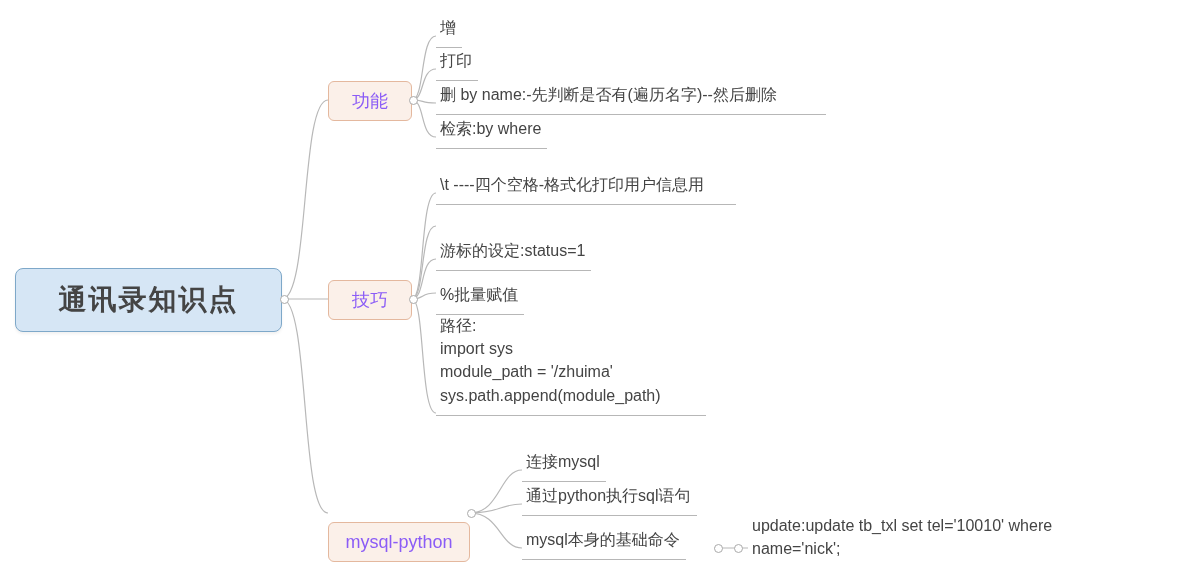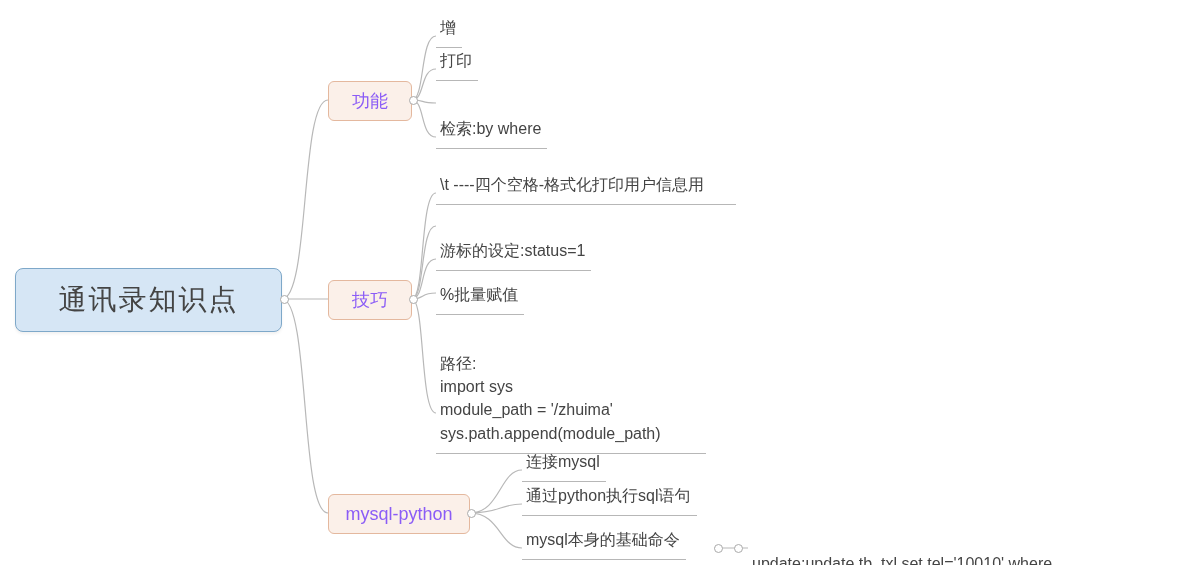--- a/index.html
+++ b/index.html
@@ -4,35 +4,36 @@
 <style>
   html,body{margin:0;padding:0;background:#fff;font-family:"Microsoft YaHei","Helvetica Neue",Arial,sans-serif;font-size:16px;color:#444;}
   .canvas{position:relative;width:1184px;height:565px;overflow:hidden;}
   svg.wires{position:absolute;left:0;top:0;pointer-events:none;}
   .root-node{
     position:absolute;left:15px;top:268px;width:265px;height:62px;
     background:#d6e6f5;border:1px solid #7ea8c9;border-radius:8px;
     display:flex;align-items:center;justify-content:center;
     font-size:28px;letter-spacing:2px;color:#444;
     box-shadow:0 2px 3px rgba(0,0,0,.06);
+    font-weight:bold;
   }
   .branch-node{
     position:absolute;width:82px;height:38px;
     background:#fbf0e9;border:1px solid #e4b89e;border-radius:6px;
     display:flex;align-items:center;justify-content:center;
     font-size:18px;color:#8b5cf6;
   }
-  .branch-node.wide{width:140px;}
+  .branch-node.wide{width:140px;margin-top:28px;}
   .leaf{
     position:absolute;
     font-size:16px;color:#444;white-space:nowrap;
     padding:4px 6px 8px 4px;
     border-bottom:1px solid #b7b7b7;
   }
-  .leaf.multi{white-space:pre-line;line-height:1.45;margin-top:38px;}
+  .leaf.multi{white-space:pre-line;line-height:1.45;}
   .leaf.noborder{border-bottom:none;}
   .dot{position:absolute;width:7px;height:7px;border-radius:50%;background:#fff;border:1px solid #aaa;}
 </style>
 </head>
 <body>
 
 <div class="canvas">
 
   <svg class="wires" width="1184" height="565">
     <g stroke="#b8b8b8" stroke-width="1.2" fill="none">
@@ -64,20 +65,21 @@
     <span>通讯录知识点</span>
   </div>
   <div class="dot" style="left:280px;top:295px"></div>
 
   <div class="branch-node" style="left:328px;top:81px">
     <span>功能</span>
   </div>
   <div class="dot" style="left:409px;top:96px"></div>
   <div class="leaf" style="left:436px;top:14px">增</div>
   <div class="leaf" style="left:436px;top:47px">打印</div>
+  <div class="leaf" style="left:436px;top:81px;width:380px">删 by name:-先判断是否有(遍历名字)--然后删除</div>
   <div class="leaf" style="left:436px;top:115px">检索:by where</div>
 
   <div class="branch-node" style="left:328px;top:280px">
     <span>技巧</span>
   </div>
   <div class="dot" style="left:409px;top:295px"></div>
   <div class="leaf" style="left:436px;top:171px;width:290px">\t ----四个空格-格式化打印用户信息用</div>
   <div class="leaf" style="left:436px;top:237px">游标的设定:status=1</div>
   <div class="leaf" style="left:436px;top:281px">%批量赋值</div>
   <div class="leaf multi" style="left:436px;top:310px;width:260px">路径:

